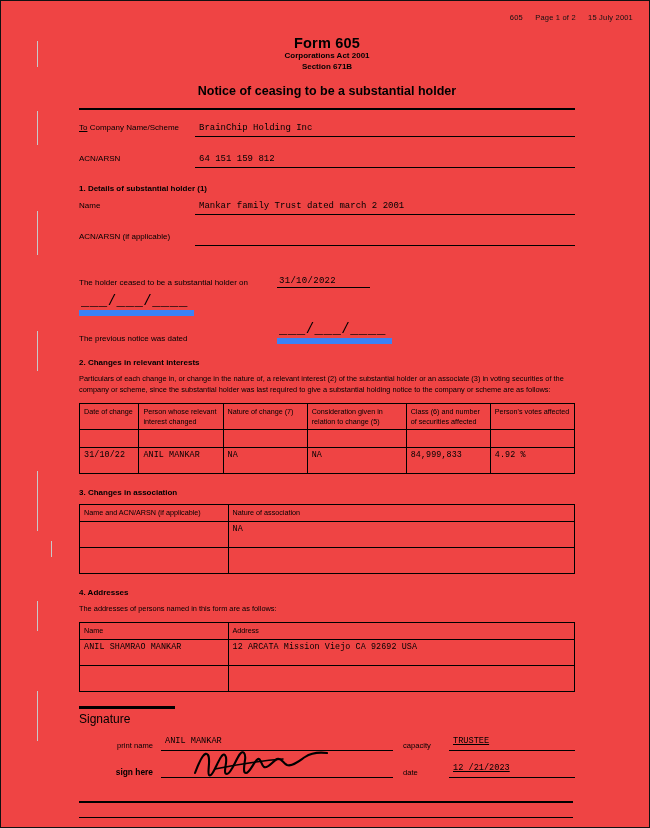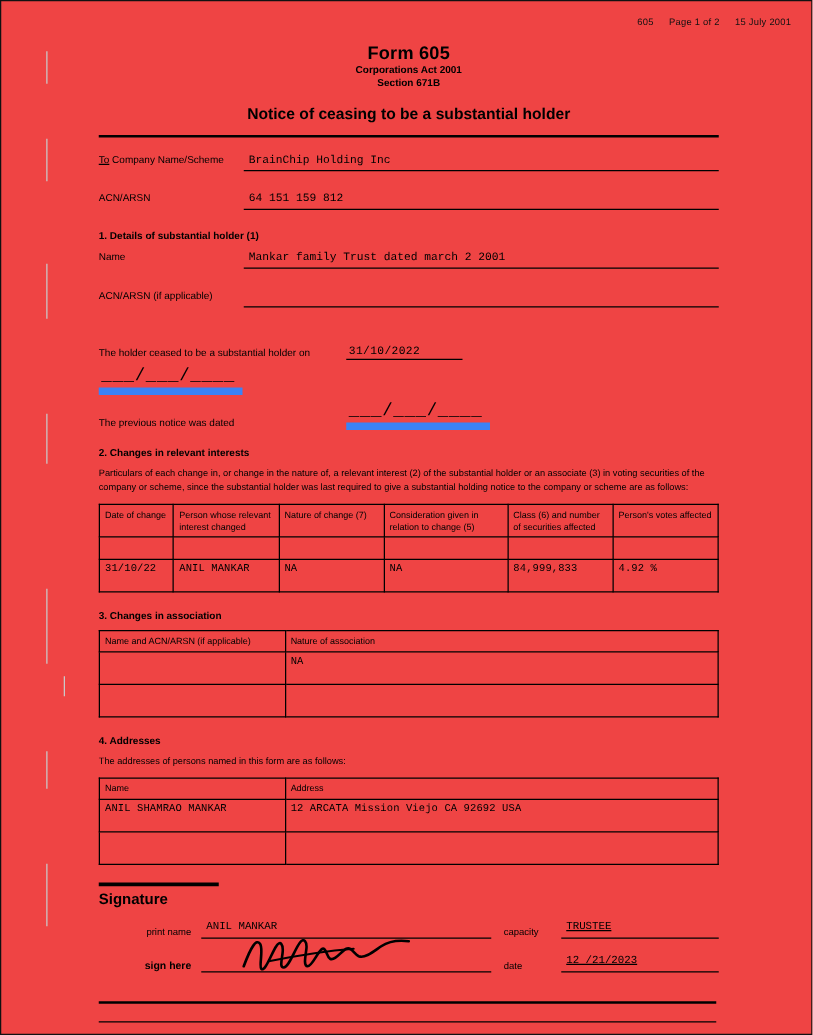--- a/index.html
+++ b/index.html
@@ -162,21 +162,21 @@
 
   
   .sig-wrap { margin-top: 14px; }
   .sig-rule-top {
     border-bottom: 3px solid #000;
     width: 96px;
     margin-bottom: 3px;
   }
   .sig-title {
     font-size: 12px;
-    font-weight: bold;
+    font-weight: normal;
     margin: 0 0 10px 0;
   }
   .sig-grid {
     position: relative;
     font-size: 7.6px;
   }
   .sig-line {
     display: flex;
     align-items: flex-end;
     margin-bottom: 12px;

